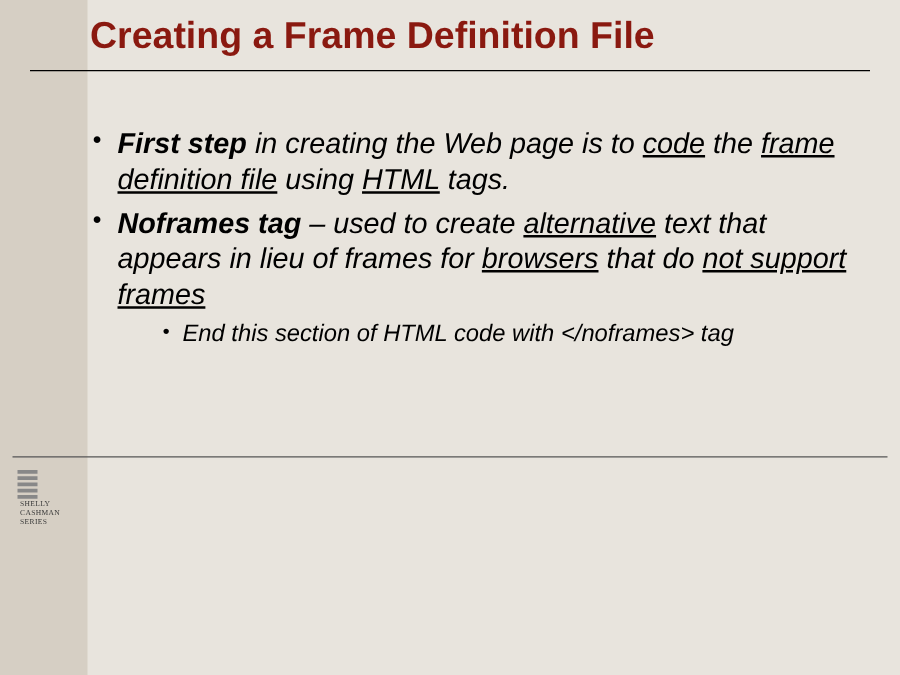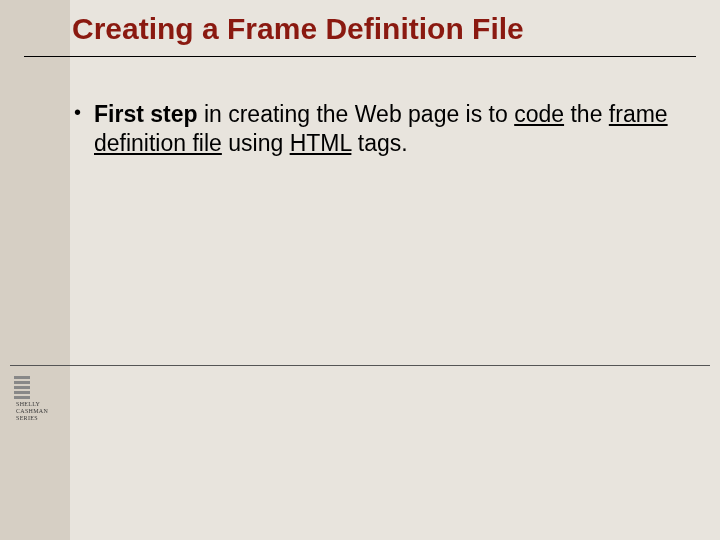--- a/index.html
+++ b/index.html
@@ -41,20 +41,21 @@
     border-bottom: 1px solid #000;
   }
   .body {
     position: absolute;
     left: 72px;
     right: 30px;
     top: 100px;
     color: #000;
     font-size: 23px;
     line-height: 1.25;
+    font-style: italic;
   }
   .b1 {
     position: relative;
     padding-left: 22px;
     margin-bottom: 6px;
   }
   .b1::before {
     content: "•";
     position: absolute;
     left: 2px;
@@ -133,22 +134,26 @@
 
   <div class="title">Creating a Frame Definition File</div>
   <div class="title-underline"></div>
 
   <div class="body">
 
     <div class="b1">
       <span class="bld">First step</span><span> in creating the Web page is to </span><span class="u">code</span><span> the </span><span class="u">frame definition file</span><span> using </span><span class="u">HTML</span><span> tags.</span>
     </div>
 
+    <div class="b1">
+      <span class="bld">Noframes tag</span><span> – used to create </span><span class="u">alternative</span><span> text that appears in lieu of frames for </span><span class="u">browsers</span><span> that do </span><span class="u">not support frames</span>
+    </div>
 
 
+    <div class="b3">End this section of HTML code with &lt;/noframes&gt; tag</div>
 
   </div>
 
   <div class="footer-line"></div>
 
   <div class="logo">
     <div class="stripes">
       <div></div><div></div><div></div><div></div><div></div>
     </div>
     <div class="txt">

